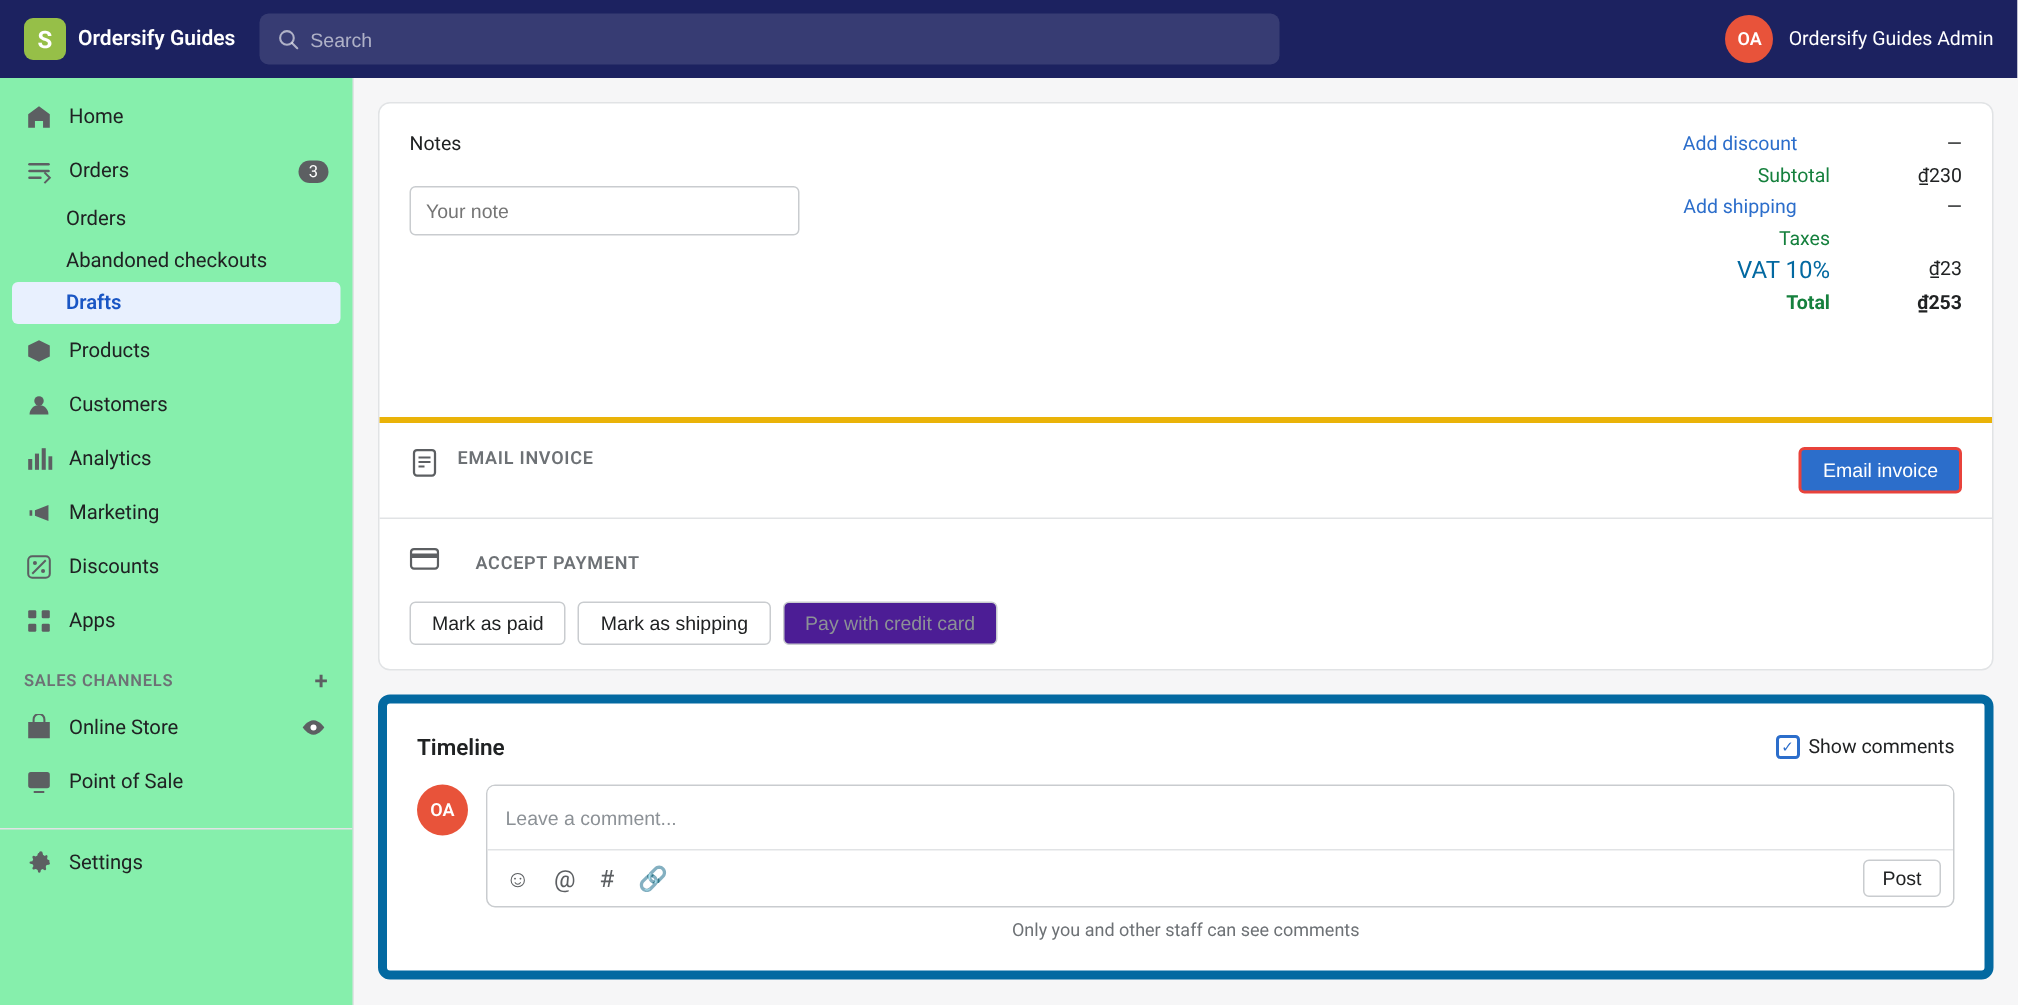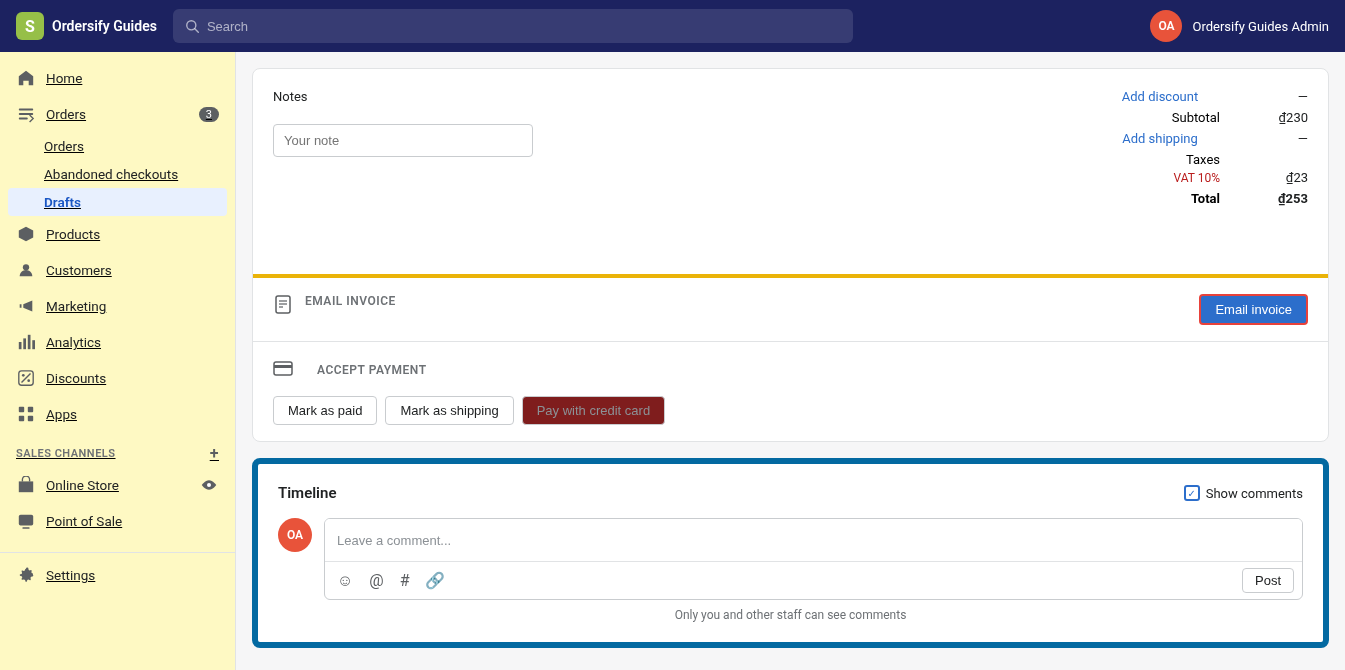--- a/index.html
+++ b/index.html
@@ -83,26 +83,25 @@
     
     .main-layout {
       display: flex;
       flex: 1;
       overflow: hidden;
     }
 
     
     .sidebar {
       width: 236px;
-      background: #fef9c3;
+      background: #86efac;
       border-right: 1px solid #e1e3e5;
       flex-shrink: 0;
       overflow-y: auto;
       padding: 8px 0;
-      text-decoration: underline;
     }
     .sidebar-item {
       display: flex;
       align-items: center;
       padding: 8px 16px;
       gap: 10px;
       font-size: 13.5px;
       color: #202223;
       cursor: pointer;
       position: relative;
@@ -207,41 +206,41 @@
       font-size: 13px;
     }
     .summary-row .label-link {
       color: #2c6ecb;
       cursor: pointer;
       text-decoration: none;
       min-width: 120px;
       text-align: center;
     }
     .summary-row .label-text {
-      color: #000000;
+      color: #15803d;
       min-width: 120px;
       text-align: right;
     }
     .summary-row .value {
       color: #202223;
       min-width: 80px;
       text-align: right;
     }
     .summary-row .dash {
       color: #202223;
       min-width: 80px;
       text-align: right;
     }
     .summary-row.sub-label {
       margin-top: -3px;
       margin-bottom: 6px;
     }
     .summary-row .sublabel-text {
-      color: #b91c1c;
-      font-size: 12px;
+      color: #0369a1;
+      font-size: 16px;
       min-width: 120px;
       text-align: right;
     }
     .summary-row.total .label-text {
       font-weight: 700;
     }
     .summary-row.total .value {
       font-weight: 700;
     }
 
@@ -283,21 +282,21 @@
     .btn-default {
       background: #fff;
       color: #202223;
       border: 1px solid #c9cccf;
       border-radius: 4px;
       padding: 6px 14px;
       font-size: 13px;
       cursor: pointer;
     }
     .btn-default:disabled, .btn-disabled {
-      background: #7f1d1d;
+      background: #4c1d95;
       color: #8c9196;
       border: 1px solid #c9cccf;
       border-radius: 4px;
       padding: 6px 14px;
       font-size: 13px;
       cursor: not-allowed;
     }
 
     
     .accept-payment {
@@ -496,36 +495,36 @@
             <circle cx="10" cy="7" r="3.5"></circle>
             <path d="M3 17c0-3.866 3.134-7 7-7s7 3.134 7 7"></path>
           </svg>
       </span>
       <span>Customers</span>
     </div>
 
     <div class="sidebar-item">
       <span class="icon">
         <svg width="18" height="18" viewBox="0 0 20 20" fill="currentColor">
-            <path d="M3 8h2v4H3zM17 4L7 8v4l10 4V4z"></path>
-          </svg>
-      </span>
-      <span>Marketing</span>
-    </div>
-
-    <div class="sidebar-item">
-      <span class="icon">
-        <svg width="18" height="18" viewBox="0 0 20 20" fill="currentColor">
             <rect x="2" y="10" width="3" height="8"></rect>
             <rect x="7" y="6" width="3" height="12"></rect>
             <rect x="12" y="2" width="3" height="16"></rect>
             <rect x="17" y="8" width="3" height="10"></rect>
           </svg>
       </span>
       <span>Analytics</span>
+    </div>
+
+    <div class="sidebar-item">
+      <span class="icon">
+        <svg width="18" height="18" viewBox="0 0 20 20" fill="currentColor">
+            <path d="M3 8h2v4H3zM17 4L7 8v4l10 4V4z"></path>
+          </svg>
+      </span>
+      <span>Marketing</span>
     </div>
 
     <div class="sidebar-item">
       <span class="icon">
         <svg width="18" height="18" viewBox="0 0 20 20" fill="currentColor">
             <circle cx="7" cy="7" r="1.5"></circle>
             <circle cx="13" cy="13" r="1.5"></circle>
             <line x1="5" y1="15" x2="15" y2="5" stroke="currentColor" stroke-width="1.5"></line>
             <rect x="2" y="2" width="16" height="16" rx="3" fill="none" stroke="currentColor" stroke-width="1.5"></rect>
           </svg>

